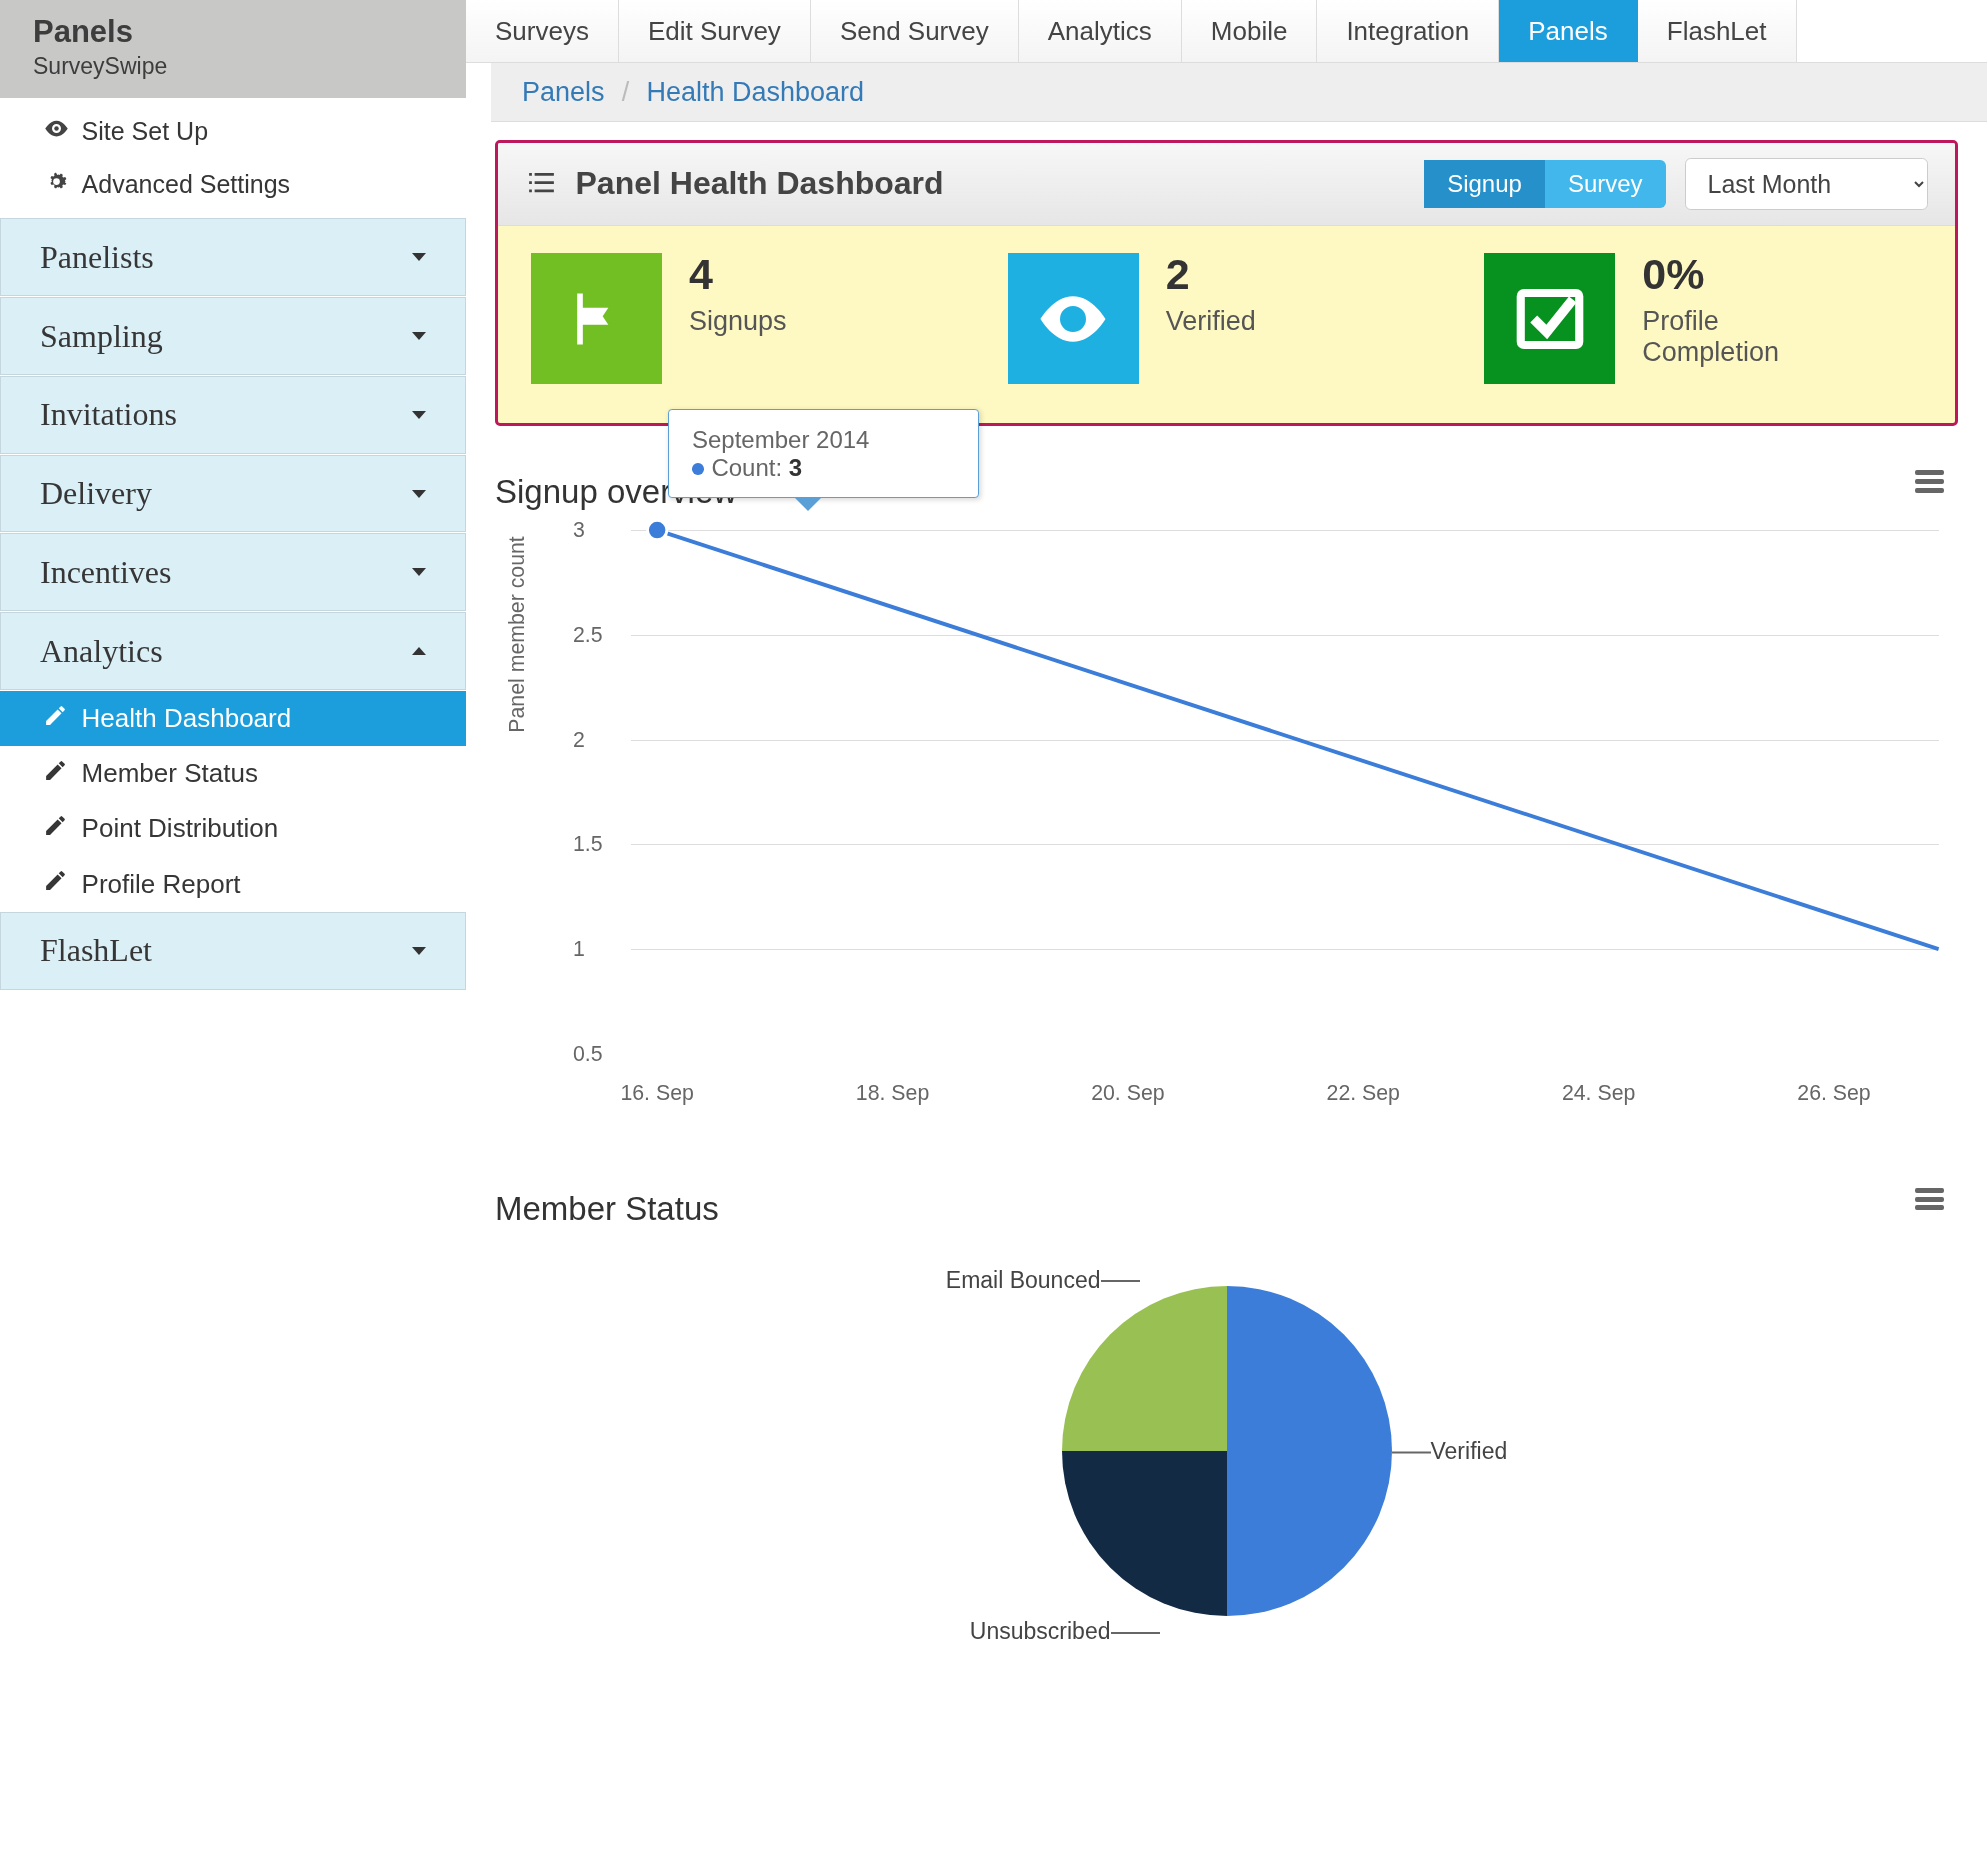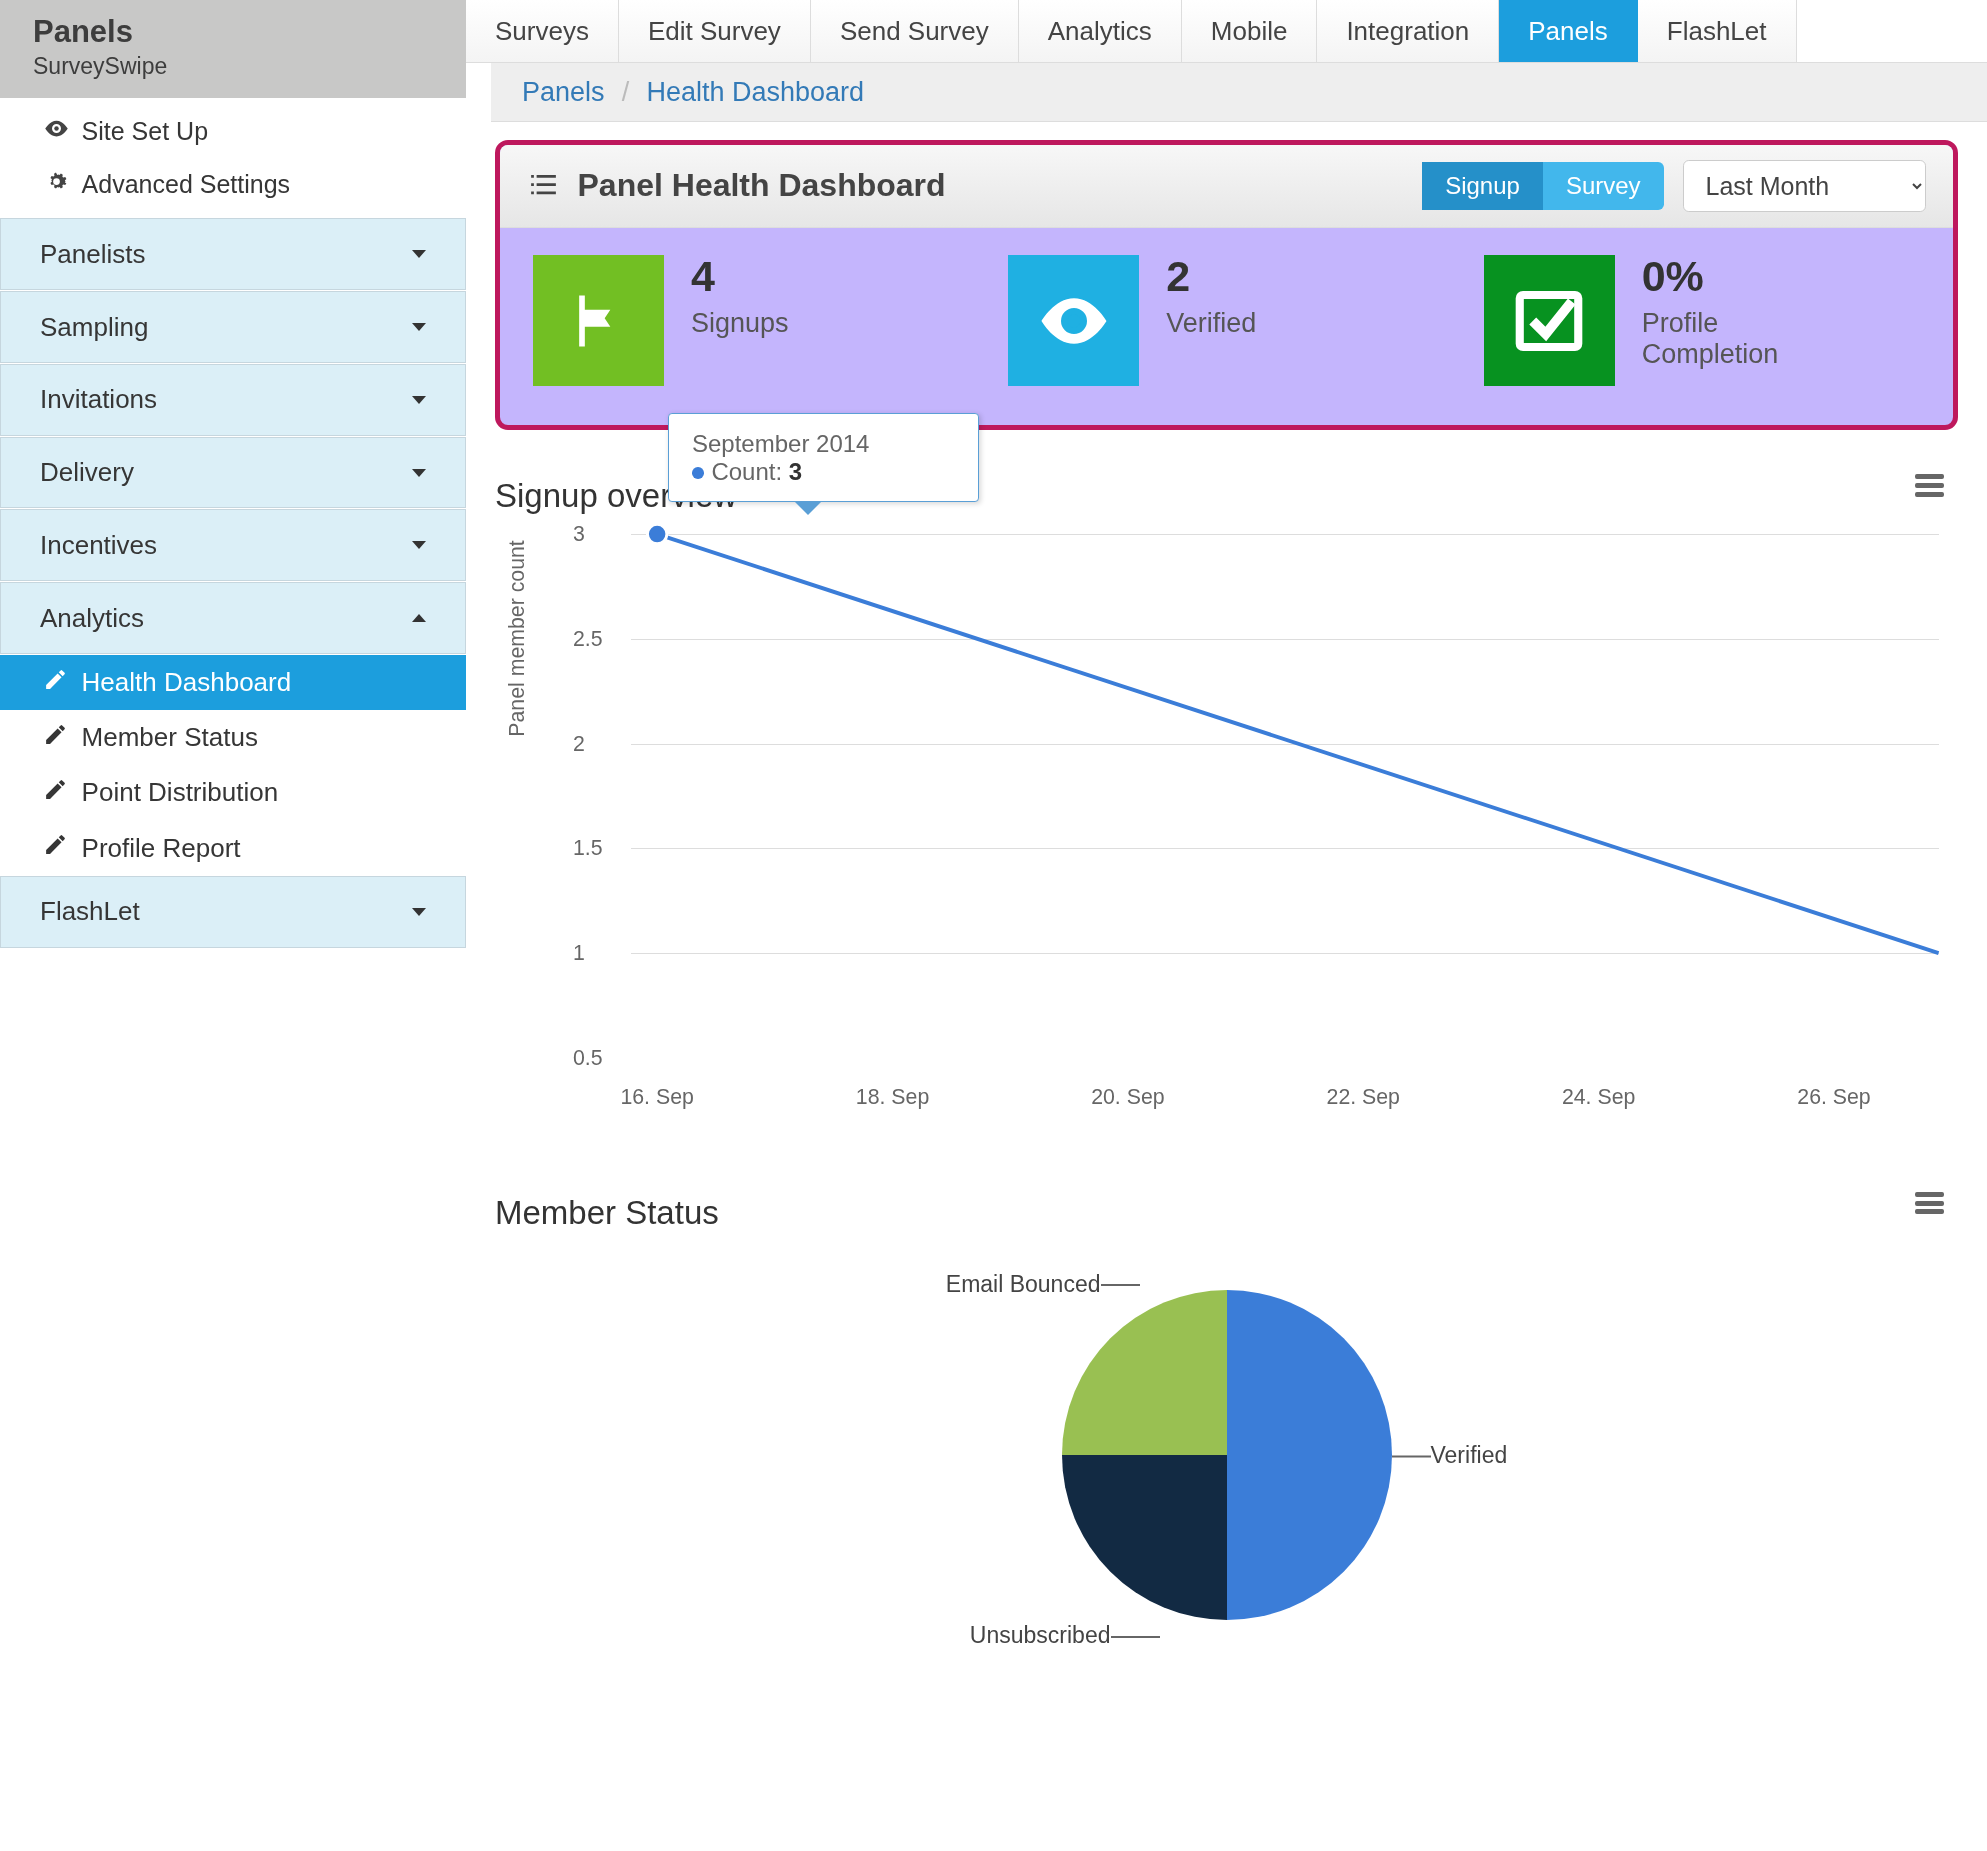--- a/index.html
+++ b/index.html
@@ -47,24 +47,25 @@
 }
 .sidebar-toplink .icn { width: 27px; color: #444; }
 
 .sidebar-section {
   background: #dbeff7;
   border: 1px solid #c6d6de;
   padding: 19.4px 39px;
   display: flex;
   justify-content: space-between;
   align-items: center;
-  font-size: 26px;
+  font-size: 32px;
   color: #363636;
   cursor: pointer;
   margin-bottom: 1px;
+  font-family: Liberation Serif, serif;
 }
 .sidebar-section .caret {
   width: 0; height: 0;
   border-left: 7.8px solid transparent;
   border-right: 7.8px solid transparent;
   border-top: 8.7px solid #333;
 }
 .sidebar-section.open .caret {
   border-top: none;
   border-bottom: 8.7px solid #333;
@@ -114,23 +115,23 @@
   font-size: 27px;
   color: #999;
   border-bottom: 1px solid #ddd;
   margin-left: 25px;
 }
 .breadcrumb a { color: #337ab7; text-decoration: none; }
 .breadcrumb .sep { color: #bbb; margin: 0 9.7px; }
 
 .panel-card {
   margin: 17.5px 29px;
-  border: 5px solid #be185d;
-  border-radius: 13px;
-  background: #c4b5fd;
+  border: 3px solid #be185d;
+  border-radius: 5px;
+  background: #fef9c3;
   overflow: hidden;
 }
 .panel-card-header {
   display: flex;
   align-items: center;
   justify-content: space-between;
   padding: 15.5px 27px;
   background: linear-gradient(#f7f7f7,#e6e6e6);
   border-bottom: 1px solid #ddd;
 }

